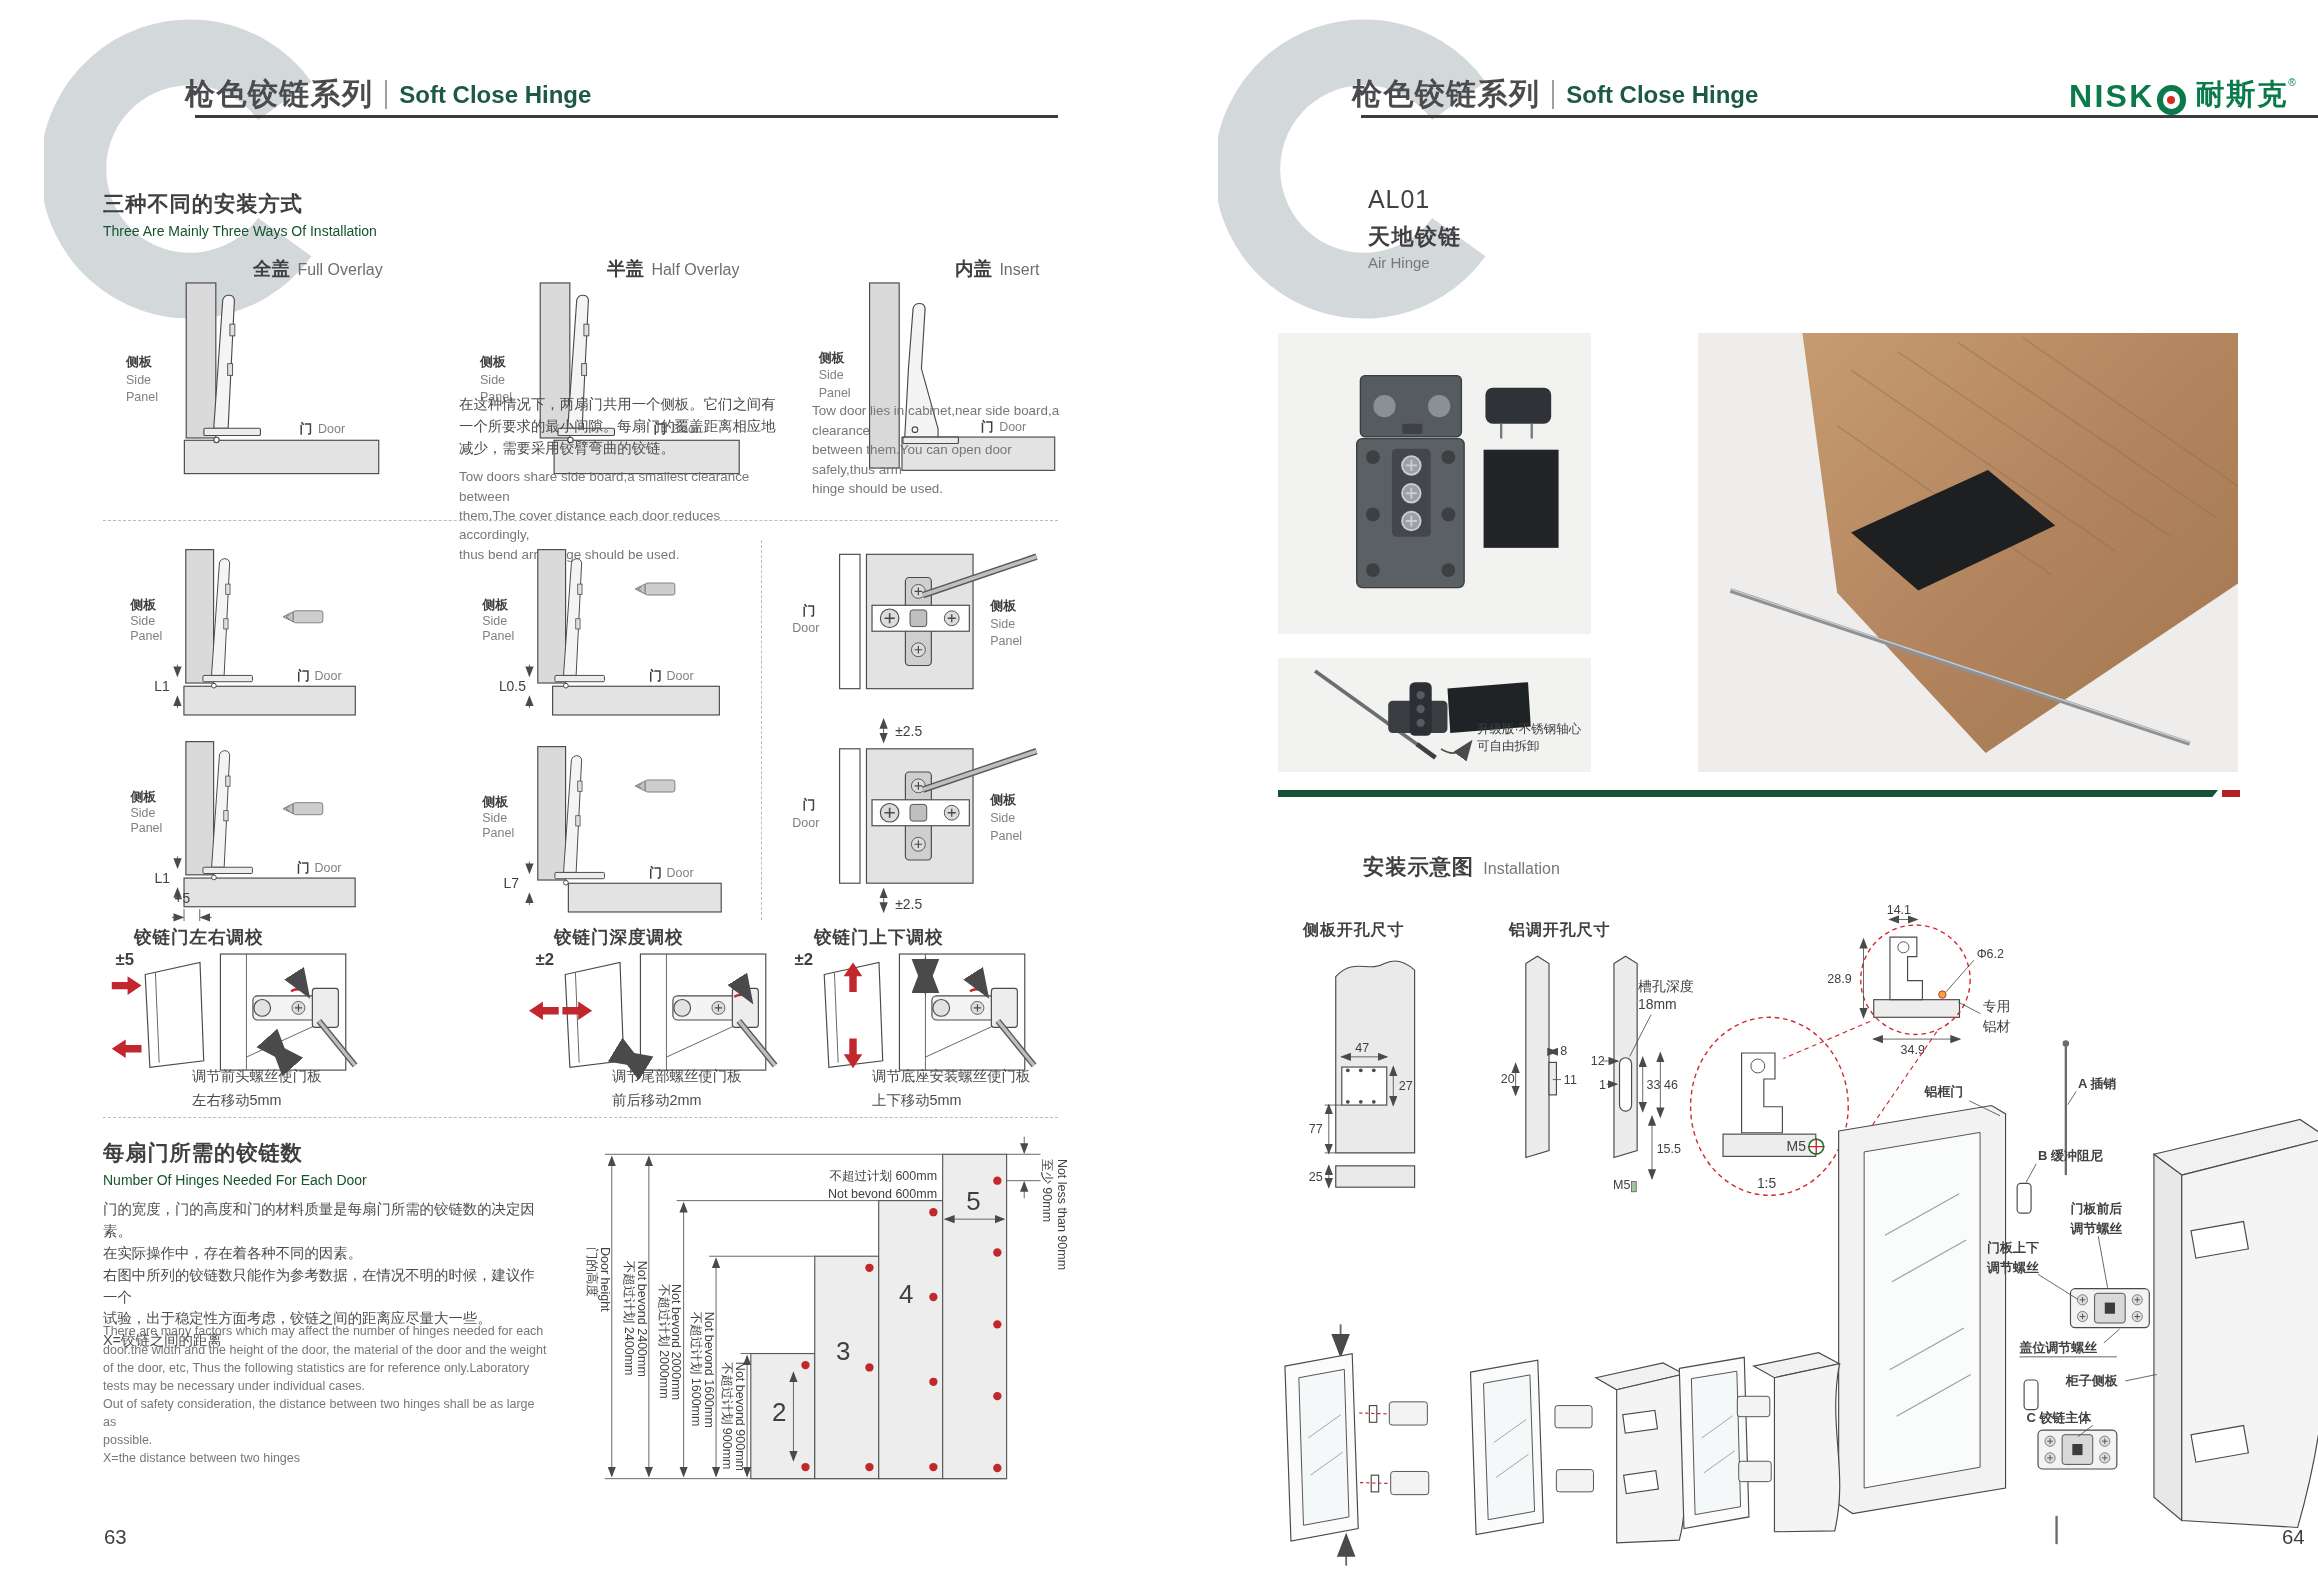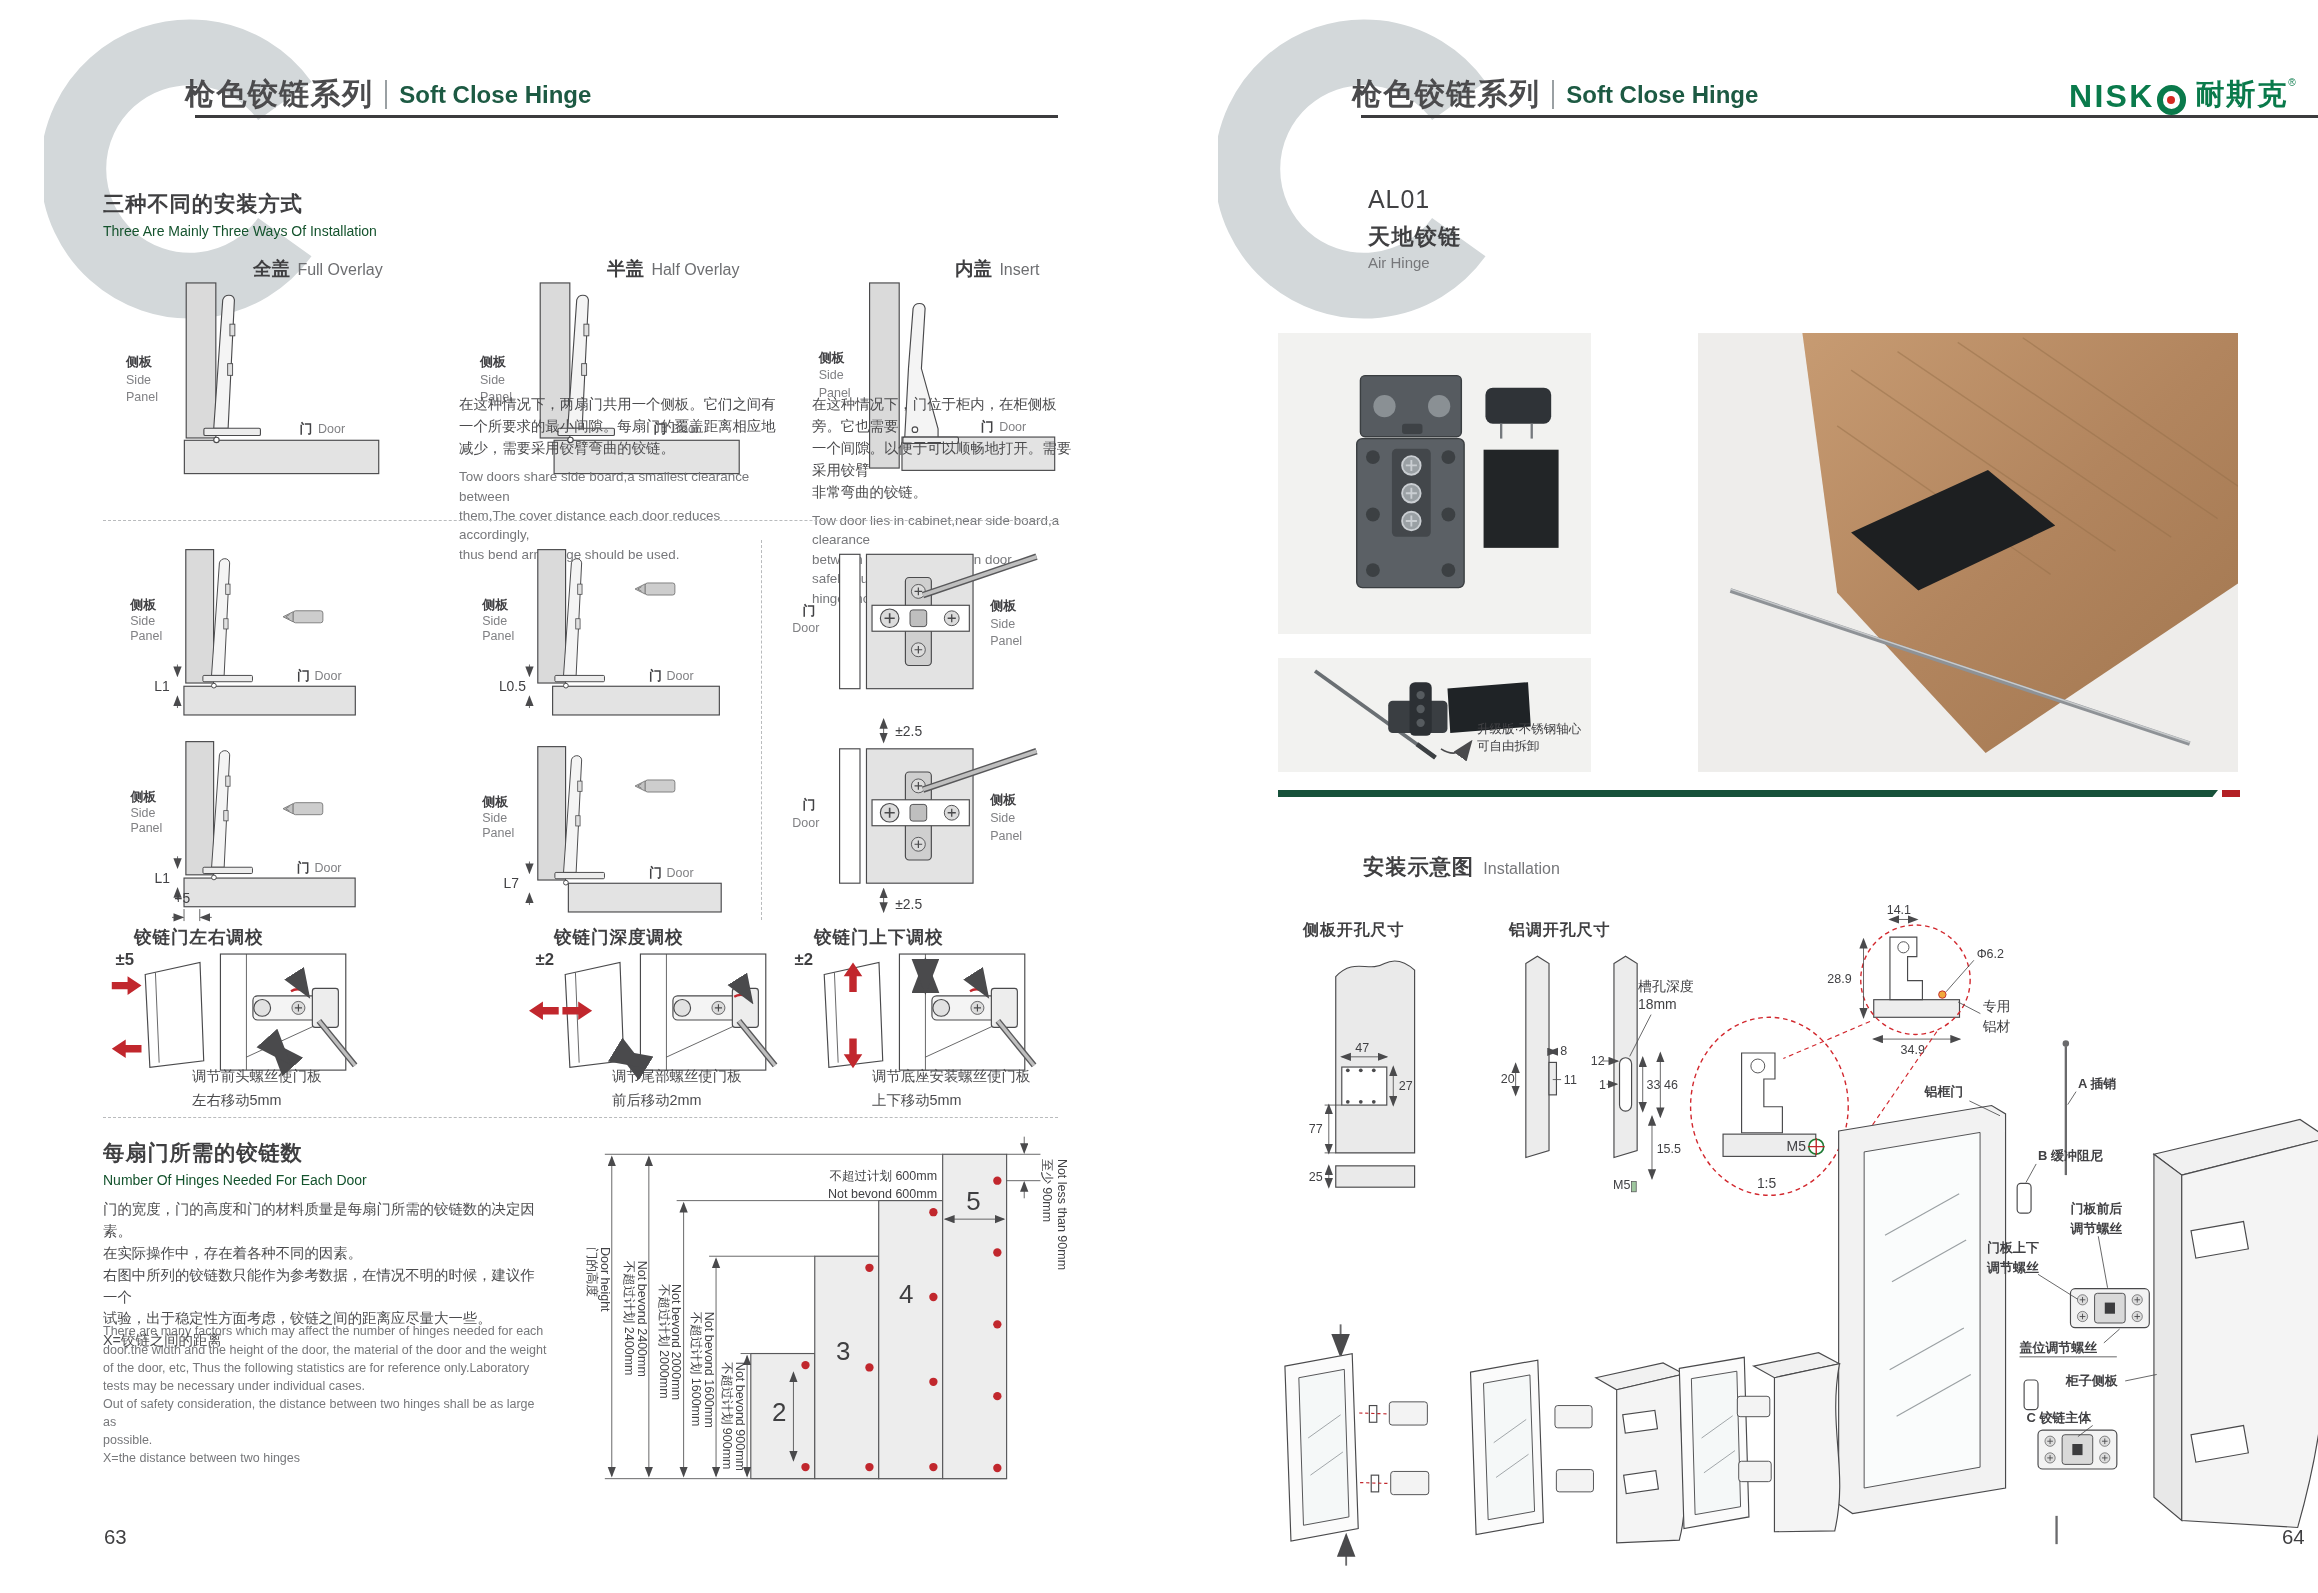--- a/index.html
+++ b/index.html
@@ -166,23 +166,20 @@
 
   <div class="abs" style="left:459px;top:394px;width:325px">
     <div class="desc-cn prelines">在这种情况下，两扇门共用一个侧板。它们之间有
 一个所要求的最小间隙。每扇门的覆盖距离相应地
 减少，需要采用铰臂弯曲的铰链。</div>
     <div class="desc-en prelines">Tow doors share side board,a smallest clearance between
 them,The cover distance each door reduces accordingly,
 thus bend arm hinge should be used.</div>
   </div>
   <div class="abs" style="left:812px;top:394px;width:260px">
-    <div class="desc-cn prelines">在这种情况下，门位于柜内，在柜侧板旁。它也需要
-一个间隙。以便于可以顺畅地打开。需要采用铰臂
-非常弯曲的铰链。</div>
     <div class="desc-en prelines">Tow door lies in cabinet,near side board,a clearance
 between them.You can open door safely,thus arm
 hinge should be used.</div>
   </div>
 
   <div class="abs dash-h" style="left:103px;top:520px;width:955px"></div>
 
   <svg class="abs" style="left:116px;top:545px" width="260" height="176" viewBox="0 0 560 380">
     <rect x="150" y="10" width="60" height="288" class="fillp"></rect>
     <rect x="146" y="305" width="370" height="62" class="filld"></rect>

